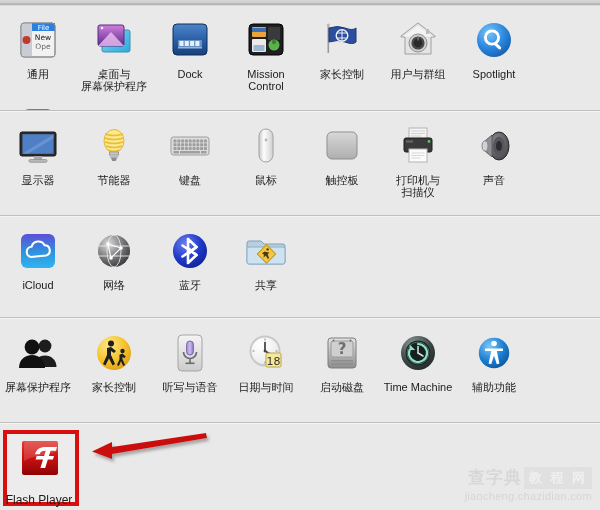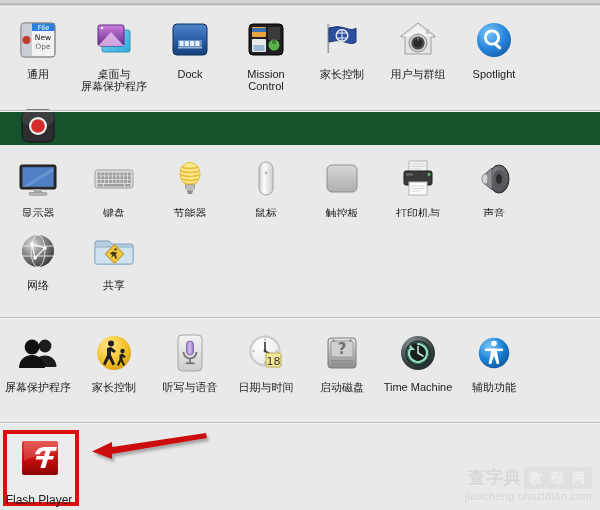--- a/index.html
+++ b/index.html
@@ -249,33 +249,51 @@
               <rect x="6" y="6" width="32" height="15" rx="6" fill="#4a4a4d" opacity=".55"></rect>
               <circle cx="22" cy="22" r="9" fill="#f0f0f0"></circle>
               <circle cx="22" cy="22" r="6.8" fill="#d62b2b"></circle>
             </svg>
           </span>
           <span class="label">通知</span>
         </div>
       </div>
   </div>
 
-  <div class="section" style="top:112px;height:105px;margin-top:33px;">
+  <div class="section" style="top:112px;height:105px;">
     <div class="grid" id="grid-1">
         <div class="pref">
           <span class="icon">
             <svg class="ic" viewBox="0 0 44 44">
               <rect x="4" y="8" width="36" height="24" rx="2" fill="#2b2b2d" stroke="#1a1a1a"></rect>
               <rect x="6.4" y="10.2" width="31.2" height="19.6" fill="#4f7fc4"></rect>
               <path d="M6.4 29.8 L37.6 10.2 v4 L12 29.8 z" fill="#86aee0" opacity=".45"></path>
               <rect x="18" y="32" width="8" height="4" fill="#a8a8a8"></rect>
               <rect x="13" y="35.6" width="18" height="2.6" rx="1.2" fill="#bcbcbc" stroke="#999"></rect>
             </svg>
           </span>
           <span class="label">显示器</span>
+        </div>
+        <div class="pref">
+          <span class="icon">
+            <svg class="ic" viewBox="0 0 44 44">
+              <ellipse cx="22" cy="17" rx="10" ry="11.5" fill="#fde88a" stroke="#e0b93c"></ellipse>
+              <g stroke="#e8bd3c" stroke-width="1.6" fill="none">
+                <path d="M13 10 q9 3 18 0"></path>
+                <path d="M12.5 14 q9.5 3 19 0"></path>
+                <path d="M13 18 q9 3 18 0"></path>
+                <path d="M14 22 q8 3 16 0"></path>
+                <path d="M16 26 q6 2.5 12 0"></path>
+              </g>
+              <rect x="17.5" y="28" width="9" height="3" fill="#c9c9c9" stroke="#9a9a9a"></rect>
+              <rect x="17.8" y="31" width="8.4" height="2.6" fill="#bdbdbd"></rect>
+              <path d="M18.8 33.6 h6.4 l-1.4 3.4 h-3.6 z" fill="#8d8d8d"></path>
+            </svg>
+          </span>
+          <span class="label">节能器</span>
         </div>
         <div class="pref">
           <span class="icon">
             <svg class="ic" viewBox="0 0 44 44">
               <rect x="3" y="13" width="38" height="18" rx="2.5" fill="#dcdcdc" stroke="#9d9d9d"></rect>
               <g fill="#9e9e9e">
 <rect x="5.5" y="15.5" width="3" height="3" rx=".6"></rect>
                 <rect x="9.3" y="15.5" width="3" height="3" rx=".6"></rect>
                 <rect x="13.1" y="15.5" width="3" height="3" rx=".6"></rect>
                 <rect x="16.9" y="15.5" width="3" height="3" rx=".6"></rect>
@@ -306,38 +324,20 @@
                 <rect x="5.5" y="26.9" width="5.5" height="2.6" rx=".6"></rect>
                 <rect x="33" y="26.9" width="5.5" height="2.6" rx=".6"></rect>
               </g>
             </svg>
           </span>
           <span class="label">键盘</span>
         </div>
         <div class="pref">
           <span class="icon">
             <svg class="ic" viewBox="0 0 44 44">
-              <ellipse cx="22" cy="17" rx="10" ry="11.5" fill="#fde88a" stroke="#e0b93c"></ellipse>
-              <g stroke="#e8bd3c" stroke-width="1.6" fill="none">
-                <path d="M13 10 q9 3 18 0"></path>
-                <path d="M12.5 14 q9.5 3 19 0"></path>
-                <path d="M13 18 q9 3 18 0"></path>
-                <path d="M14 22 q8 3 16 0"></path>
-                <path d="M16 26 q6 2.5 12 0"></path>
-              </g>
-              <rect x="17.5" y="28" width="9" height="3" fill="#c9c9c9" stroke="#9a9a9a"></rect>
-              <rect x="17.8" y="31" width="8.4" height="2.6" fill="#bdbdbd"></rect>
-              <path d="M18.8 33.6 h6.4 l-1.4 3.4 h-3.6 z" fill="#8d8d8d"></path>
-            </svg>
-          </span>
-          <span class="label">节能器</span>
-        </div>
-        <div class="pref">
-          <span class="icon">
-            <svg class="ic" viewBox="0 0 44 44">
               <defs>
                 <linearGradient id="msg" x1="0" y1="0" x2="1" y2="0">
                   <stop offset="0" stop-color="#c9c9c9"></stop>
                   <stop offset="0.35" stop-color="#fdfdfd"></stop>
                   <stop offset="1" stop-color="#cfcfcf"></stop>
                 </linearGradient>
               </defs>
               <rect x="15" y="5" width="14" height="33" rx="7" fill="url(#msg)" stroke="#a2a2a2"></rect>
               <circle cx="22" cy="16" r="1.4" fill="#b8b8b8"></circle>
             </svg>
@@ -397,20 +397,36 @@
         </div>
       </div>
   </div>
 
   <div class="section" style="top:217px;height:102px;">
     <div class="grid" id="grid-2">
         <div class="pref">
           <span class="icon">
             <svg class="ic" viewBox="0 0 44 44">
               <defs>
+                <linearGradient id="icg" x1="0" y1="0" x2="0" y2="1">
+                  <stop offset="0" stop-color="#5d4fd6"></stop>
+                  <stop offset="0.5" stop-color="#2f8fe0"></stop>
+                  <stop offset="1" stop-color="#2fb5ef"></stop>
+                </linearGradient>
+              </defs>
+              <rect x="5" y="5" width="34" height="34" rx="6" fill="url(#icg)"></rect>
+              <path d="M15 28 a5.2 5.2 0 0 1 0.6 -10.3 a7 7 0 0 1 13 -1.4 a5.2 5.2 0 0 1 1.4 10.2 z" fill="none" stroke="#fff" stroke-width="2.1" stroke-linejoin="round"></path>
+            </svg>
+          </span>
+          <span class="label">iCloud</span>
+        </div>
+        <div class="pref">
+          <span class="icon">
+            <svg class="ic" viewBox="0 0 44 44">
+              <defs>
                 <radialGradient id="ntg" cx="0.33" cy="0.28" r="0.85">
                   <stop offset="0" stop-color="#dcdcdc"></stop>
                   <stop offset="0.5" stop-color="#7d7d80"></stop>
                   <stop offset="1" stop-color="#2c2c2f"></stop>
                 </radialGradient>
               </defs>
               <circle cx="22" cy="22" r="16" fill="url(#ntg)"></circle>
               <g stroke="#e9e9e9" stroke-width="1" fill="none" opacity=".9">
                 <ellipse cx="22" cy="22" rx="7" ry="16"></ellipse>
                 <path d="M7 17 h30 M7 27 h30"></path>
@@ -419,20 +435,37 @@
                 <circle cx="16" cy="15" r="1.8"></circle>
                 <circle cx="29" cy="19" r="1.8"></circle>
                 <circle cx="19" cy="29" r="1.8"></circle>
               </g>
               <g stroke="#fff" stroke-width="1.1">
                 <path d="M16 15 L29 19 L19 29 Z" fill="none"></path>
               </g>
             </svg>
           </span>
           <span class="label">网络</span>
+        </div>
+        <div class="pref">
+          <span class="icon">
+            <svg class="ic" viewBox="0 0 44 44">
+              <defs>
+                <radialGradient id="btg" cx="0.35" cy="0.28" r="0.85">
+                  <stop offset="0" stop-color="#6a7ef0"></stop>
+                  <stop offset="0.55" stop-color="#1f39c9"></stop>
+                  <stop offset="1" stop-color="#0d1f8c"></stop>
+                </radialGradient>
+              </defs>
+              <circle cx="22" cy="22" r="17" fill="url(#btg)"></circle>
+              <path d="M20 10 L28.5 18 L20 25 V10 M20 34 L28.5 26 L20 19 V34" fill="none" stroke="#fff" stroke-width="2.6" stroke-linejoin="round" stroke-linecap="round"></path>
+              <path d="M14.5 16.5 L28.5 26 M14.5 27.5 L28.5 18" stroke="#fff" stroke-width="2.6" stroke-linecap="round"></path>
+            </svg>
+          </span>
+          <span class="label">蓝牙</span>
         </div>
         <div class="pref">
           <span class="icon">
             <svg class="ic" viewBox="0 0 44 44">
               <path d="M5 12 h12 l3 3 h19 a2 2 0 0 1 2 2 v16 a2 2 0 0 1 -2 2 h-34 a2 2 0 0 1 -2 -2 v-19 a2 2 0 0 1 2 -2 z" fill="#b7cfe0" stroke="#7e9fb8"></path>
               <path d="M5 18 h34 a2 2 0 0 1 2 2 v13 a2 2 0 0 1 -2 2 h-34 a2 2 0 0 1 -2 -2 v-13 a2 2 0 0 1 2 -2 z" fill="#cfe2ef" stroke="#8fb0c6"></path>
               <rect x="16" y="18.5" width="13" height="13" transform="rotate(45 22.5 25)" fill="#f2c744" stroke="#c89a1c"></rect>
               <g fill="#4a3a10">
                 <circle cx="23.6" cy="20.4" r="1.2"></circle>
                 <path d="M20.5 22.5 l5 1.2 -1.8 1.6 1.4 4 -1.5 .5 -1.8 -3.4 -2.3 2.4 .4 -3.2 -2 -1.1 z"></path>

